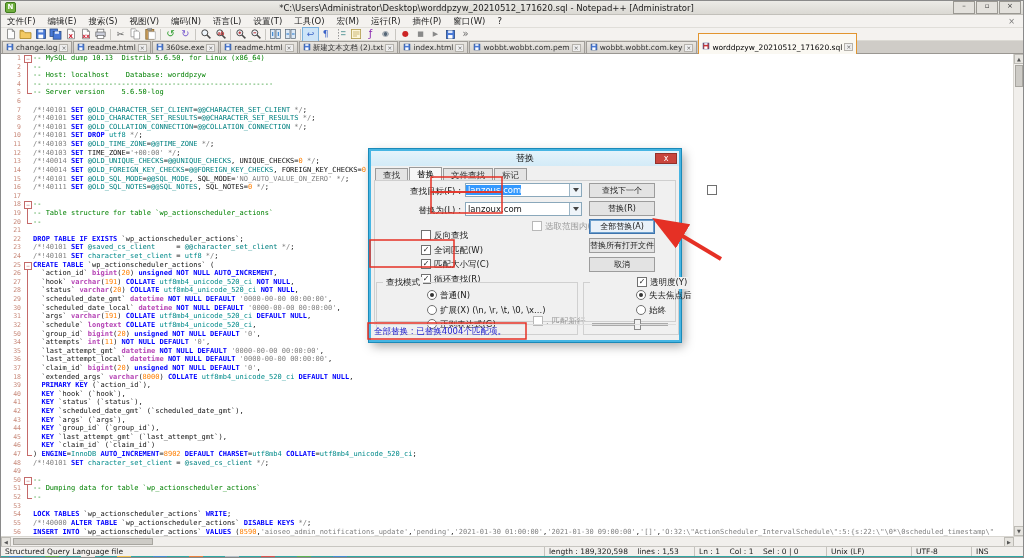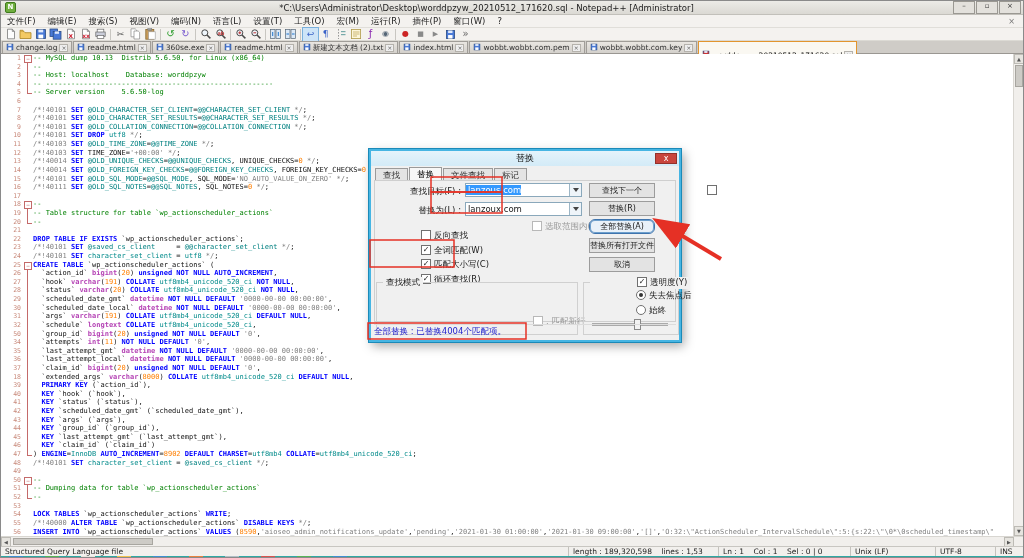--- a/index.html
+++ b/index.html
@@ -21,21 +21,21 @@
   .menu-item{padding:0 6px;font-size:8.5px;line-height:12px;color:#222;white-space:nowrap;}
   .menu-right{margin-left:auto;padding:0 8px;color:#777;font-size:8px;}
   
   .toolbar{position:absolute;left:0;top:27px;width:100%;height:13px;background:#f4f2ef;display:flex;
            align-items:center;padding-left:2px;border-bottom:1px solid #dcdad4;box-sizing:border-box;}
   .tbi{width:15px;height:13px;display:inline-flex;align-items:center;justify-content:center;}
   .tbi.pressed{background:#cde4f7;outline:1px solid #7ab0dc;}
   .tsep{width:1px;height:11px;background:#c8c6c1;margin:0 2px;}
   
   .tabbar{position:absolute;left:0;top:40px;width:100%;height:13px;background:#cfccc7;display:flex;
-          align-items:flex-start;border-bottom:1px solid #9a9792;box-sizing:border-box;}
+          align-items:center;border-bottom:1px solid #9a9792;box-sizing:border-box;}
   .tab{display:inline-flex;align-items:center;height:12px;padding:0 3px;margin-left:1px;
        background:linear-gradient(#e9e6e1,#d3d0cb);border:1px solid #a09d98;border-bottom:none;
        font-size:7.5px;color:#333;white-space:nowrap;gap:2px;box-sizing:border-box;}
   .tab.active{background:#faf8f2;border:1px solid #e2952f;height:28px;color:#000;}
   .tab .x{font-size:6px;line-height:6px;color:#666;border:1px solid #b5b2ac;padding:0 1px;background:#eee;}
   
   .editor{position:absolute;left:0;top:53px;width:100%;height:482px;display:flex;background:#fff;overflow:hidden;}
   .code-pane{flex:1;overflow:hidden;font-family:"DejaVu Sans Mono",monospace;}
   .row{display:flex;height:8.62px;line-height:8.6px;white-space:pre;}
   .num{width:20px;flex:none;text-align:right;color:#c8897a;font-size:6.5px;padding-right:2px;}
@@ -456,21 +456,21 @@
     <span class="hthumb"></span>
     <span class="sarrow" style="left:1003px;top:0;">▶</span>
   </div>
 
   <div class="statusbar">
     <span class="seg first">Structured Query Language file</span>
     <span class="seg" style="width:150px;">length : 189,320,598    lines : 1,53</span>
     <span class="seg" style="width:132px;">Ln : 1    Col : 1    Sel : 0 | 0</span>
     <span class="seg" style="width:85px;">Unix (LF)</span>
     <span class="seg" style="width:60px;">UTF-8</span>
-    <span class="seg" style="width:28px;">INS</span>
+    <span class="seg" style="width:52px;">INS</span>
   </div>
 
   <div class="sliver" id="sliver">
       <span class="chip" style="left: 8px; background: rgb(63, 143, 212);"></span>
       <span class="chip" style="left: 44px; background: rgb(87, 180, 87);"></span>
       <span class="chip" style="left: 80px; background: rgb(232, 230, 224);"></span>
       <span class="chip" style="left: 116px; background: rgb(242, 193, 77);"></span>
       <span class="chip" style="left: 152px; background: rgb(63, 143, 212);"></span>
       <span class="chip" style="left: 188px; background: rgb(232, 130, 62);"></span>
       <span class="chip" style="left: 224px; background: rgb(176, 190, 197);"></span>
@@ -513,21 +513,21 @@
 
     <div id="in-selection-slot" style="position:absolute;left:117px;top:70px;">
         <span class="chk dis">
           <span class="box"></span>
           <span class="lbl">选取范围内(I)</span>
         </span>
       </div>
     <div id="dialog-buttons">
         <div class="dbtn" style="top: 32px;">查找下一个</div>
         <div class="dbtn" style="top: 50px;">替换(R)</div>
-        <div class="dbtn focused" style="top: 68px; border-radius: 6px;">全部替换(A)</div>
+        <div class="dbtn focused" style="top: 68px;">全部替换(A)</div>
         <div class="dbtn" style="top: 87px;">替换所有打开文件(O)</div>
         <div class="dbtn" style="top: 106px;">取消</div>
       </div>
     <div id="dialog-options" style="position:absolute;left:6px;top:79px;display:flex;flex-direction:column;gap:2.5px;">
         <span class="chk">
           <span class="box"></span>
           <span class="lbl">反向查找</span>
         </span>
         <span class="chk">
           <span class="box">✓</span>
@@ -538,20 +538,34 @@
           <span class="lbl">匹配大小写(C)</span>
         </span>
         <span class="chk">
           <span class="box">✓</span>
           <span class="lbl">循环查找(R)</span>
         </span>
       </div>
 
     <div class="grp" style="left:5px;top:131px;width:200px;height:51px;">
       <span class="grp-legend">查找模式</span>
+      <div id="search-mode-radios" style="position:absolute;left:6px;top:7px;display:flex;flex-direction:column;gap:2.5px;">
+          <span class="rad on">
+            <span class="dot"></span>
+            <span class="lbl">普通(N)</span>
+          </span>
+          <span class="rad">
+            <span class="dot"></span>
+            <span class="lbl">扩展(X) (\n, \r, \t, \0, \x...)</span>
+          </span>
+          <span class="rad">
+            <span class="dot"></span>
+            <span class="lbl">正则表达式(G)</span>
+          </span>
+        </div>
       <div id="matches-newline-slot" style="position:absolute;left:112px;top:33px;">
           <span class="chk dis">
             <span class="box"></span>
             <span class="lbl">. 匹配新行</span>
           </span>
         </div>
     </div>
 
     <div class="grp" style="left:212px;top:131px;width:94px;height:51px;">
       <span class="grp-legend" id="transparency-legend">

